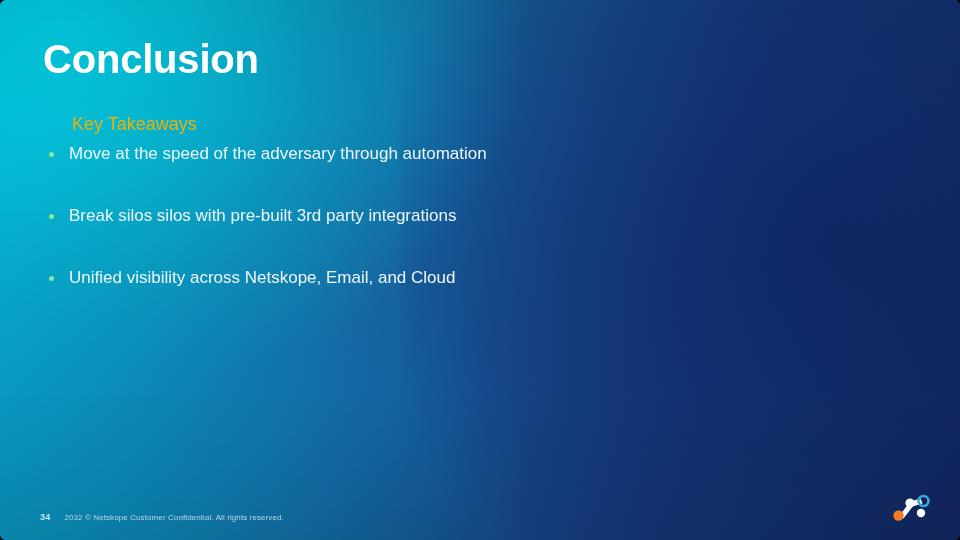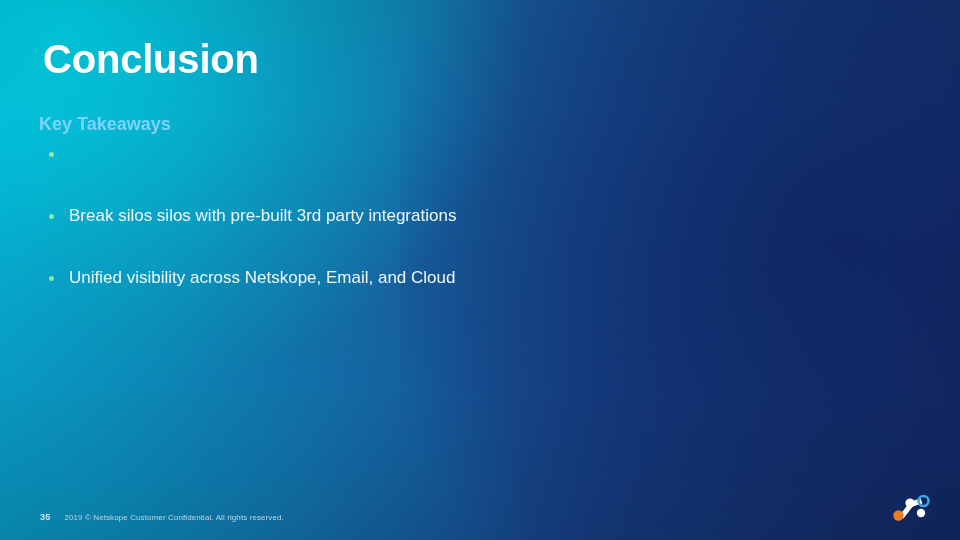--- a/index.html
+++ b/index.html
@@ -7,20 +7,21 @@
     padding: 0;
     background: #000;
   }
   #slide {
     position: relative;
     width: 960px;
     height: 540px;
     overflow: hidden;
     font-family: "Liberation Sans", sans-serif;
     background-color: #1a5e9a;
+    border-radius: 6px;
   }
   
   #bg-base {
     position: absolute;
     inset: 0;
     background: linear-gradient(108deg,
         #03b0cf 0%,
         #0aa3c6 9%,
         #0e8fb8 19%,
         #1277aa 30%,
@@ -85,25 +86,25 @@
     font-size: 40px;
     font-weight: bold;
     color: #ffffff;
     letter-spacing: -0.2px;
     line-height: 46px;
     white-space: nowrap;
   }
 
   #subtitle {
     position: absolute;
-    left: 39px;
+    left: 72px;
     top: 112px;
     font-size: 18px;
-    font-weight: bold;
-    color: #7dd3fc;
+    font-weight: normal;
+    color: #eab308;
     line-height: 24px;
     white-space: nowrap;
   }
 
   #bullets {
     position: absolute;
     left: 44px;
     top: 142px;
     width: 880px;
   }
@@ -169,34 +170,35 @@
   <div id="bg-dark-r"></div>
   <div id="bg-vignette"></div>
 
   <div id="title">Conclusion</div>
 
   <div id="subtitle">Key Takeaways</div>
 
   <div id="bullets">
     <div class="bullet-row">
       <span class="bullet-dot"></span>
+      <span class="bullet-text">Move at the speed of the adversary through automation</span>
     </div>
     <div class="bullet-row">
       <span class="bullet-dot"></span>
       <span class="bullet-text">Break silos silos with pre-built 3rd party integrations</span>
     </div>
     <div class="bullet-row">
       <span class="bullet-dot"></span>
       <span class="bullet-text">Unified visibility across Netskope, Email, and Cloud</span>
     </div>
   </div>
 
   <div id="footer">
-    <span id="page-number">35</span>
-    <span id="copyright">2019 © Netskope Customer Confidential. All rights reserved.</span>
+    <span id="page-number">34</span>
+    <span id="copyright">2032 © Netskope Customer Confidential. All rights reserved.</span>
   </div>
 
   <div id="logo">
     <svg width="52" height="34" viewBox="0 0 52 34" xmlns="http://www.w3.org/2000/svg">
       <g>
         <path d="M13.5 25.5 L23.5 12.5 L27.5 15.5 L17.5 28.5 Z" fill="#ffffff"></path>
         <path d="M24.5 11.5 L34.5 8.5 L36.5 13.5 L26.5 16.5 Z" fill="#ffffff"></path>
         <circle cx="12.5" cy="25.5" r="5.2" fill="#f07b22"></circle>
         <circle cx="24.0" cy="13.0" r="4.6" fill="#ffffff"></circle>
         <circle cx="35.0" cy="23.0" r="4.2" fill="#ffffff"></circle>

